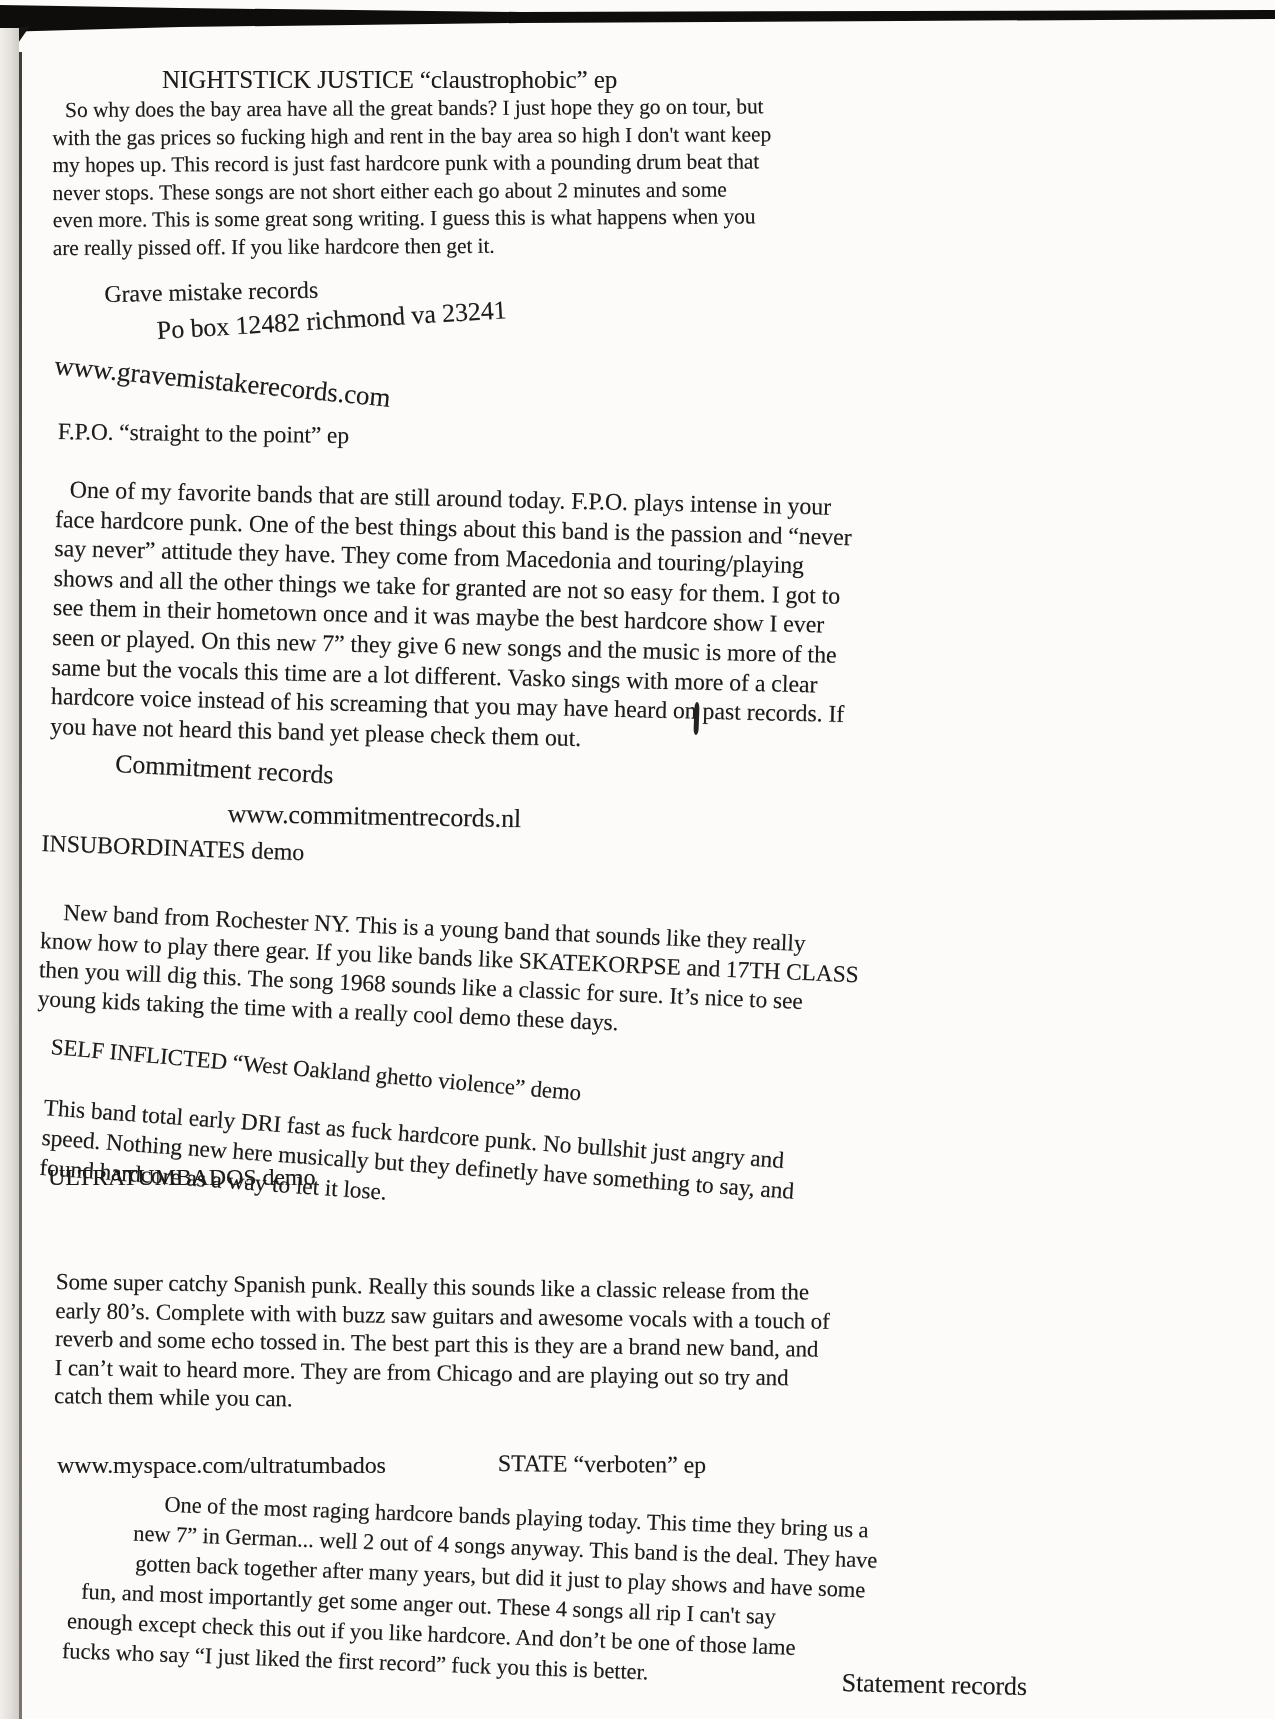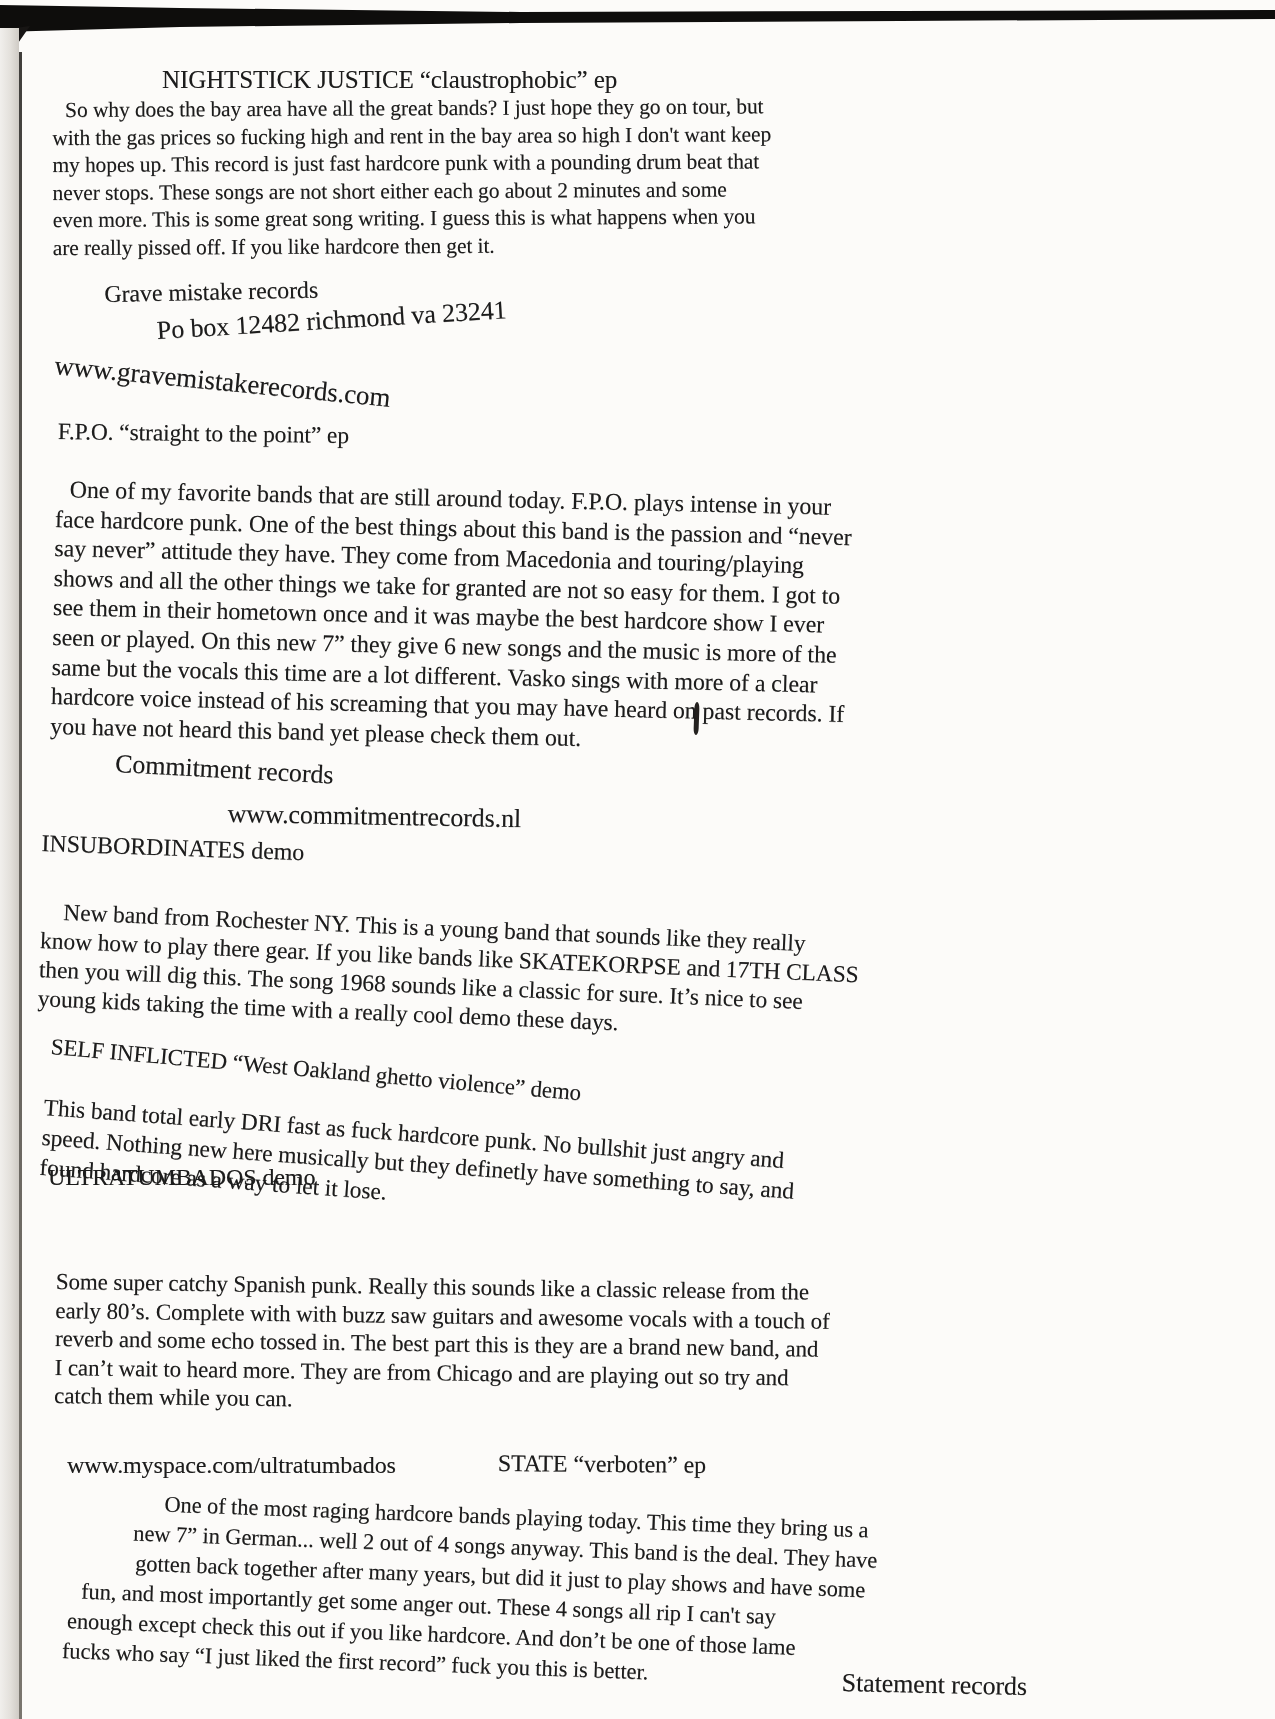--- a/index.html
+++ b/index.html
@@ -49,21 +49,21 @@
   .t-insub { left:42px; top:830px; font-size:24px; transform:rotate(2deg); }
   .p-insub { left:42px; top:897px; font-size:23.5px; line-height:29px; transform:rotate(2.4deg); }
   .p-insub .tline:first-child { text-indent:22px; }
 
   .t-self { left:52px; top:1034px; font-size:23px; transform:rotate(5deg); }
   .p-self { left:45px; top:1092px; font-size:23.5px; line-height:30px; transform:rotate(4.1deg); }
 
   .t-ultra { left:48px; top:1164px; font-size:24px; }
   .p-ultra { left:56px; top:1268px; font-size:23px; line-height:28.6px; transform:rotate(0.8deg); }
 
-  .l-myspace { left:67px;  top:1452px; font-size:24px; }
+  .l-myspace { left:57px;  top:1452px; font-size:24px; }
   .t-state   { left:498px; top:1450px; font-size:24px; transform:rotate(0.5deg); }
   .p-state   { left:68px;  top:1486px; font-size:22.5px; line-height:30px; transform:rotate(2.1deg); }
   .p-state .tline:nth-child(1){ margin-left:97px; }
   .p-state .tline:nth-child(2){ margin-left:67px; }
   .p-state .tline:nth-child(3){ margin-left:70px; }
   .p-state .tline:nth-child(4){ margin-left:17px; }
   .p-state .tline:nth-child(5){ margin-left:4px; }
 
   .l-statement { left:842px; top:1668px; font-size:26px; transform:rotate(1.2deg); }
 </style>

